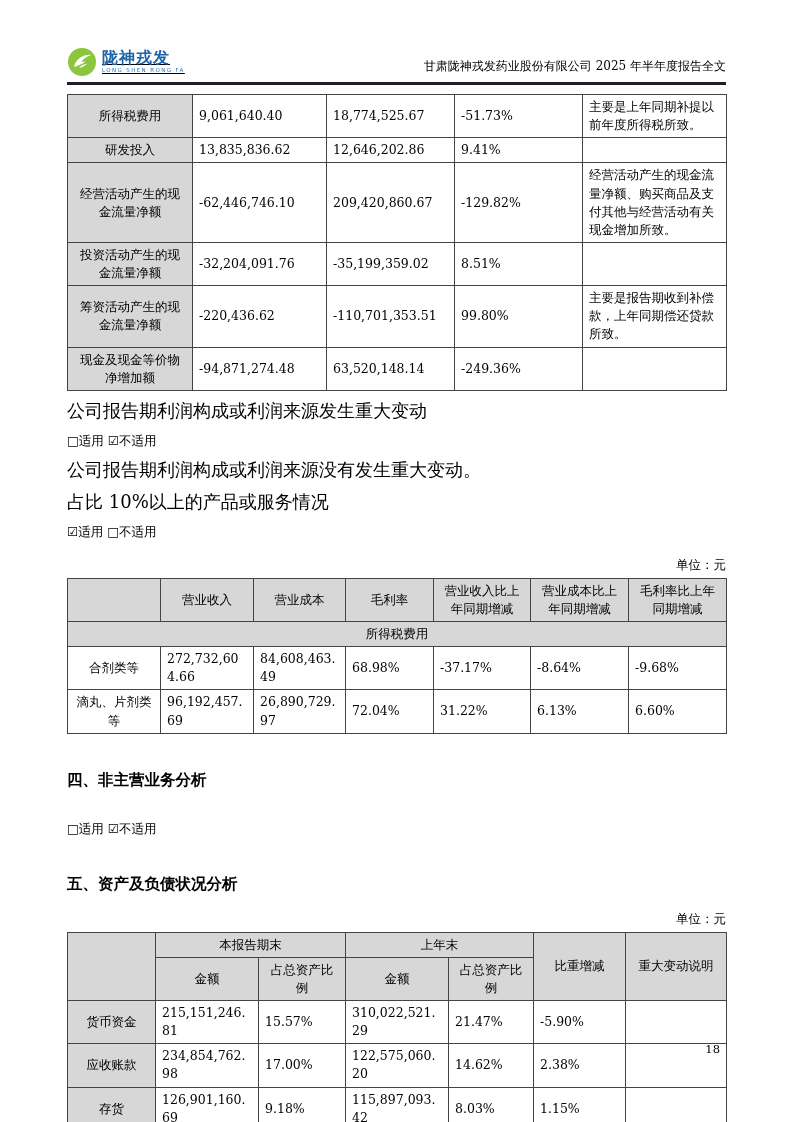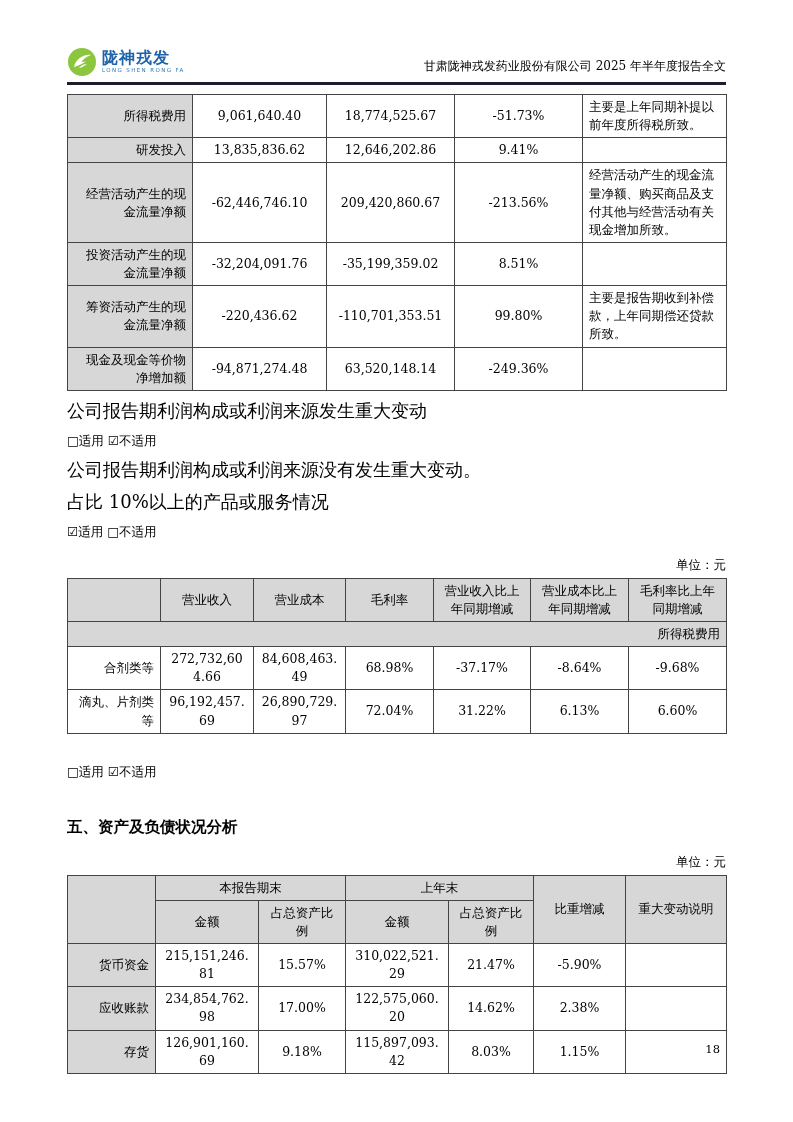--- a/index.html
+++ b/index.html
@@ -17,43 +17,43 @@
 
   
   .header {
     display:flex; justify-content:space-between; align-items:flex-end;
     padding-top:47px;
     border-bottom:3px solid #1d1d2b;
     padding-bottom:5px;
   }
   .logo { display:flex; align-items:center; gap:5px; }
   .logo-circle { width:30px; height:30px; flex:0 0 auto; }
-  .brand-block { display:flex; flex-direction:column; line-height:1; }
+  .brand-block { display:flex; flex-direction:column; line-height:1;text-decoration:underline; }
   .brand-cn {
     font-family:"DejaVu Sans", sans-serif;
     font-weight:bold; font-size:16px; color:#1f63a8; letter-spacing:1px;
   }
   .brand-en {
     font-family:"DejaVu Sans", sans-serif;
     font-size:5.5px; color:#2a77b5; letter-spacing:1.4px; margin-top:2px;
   }
   .doc-title { font-size:12px; padding-bottom:2px; }
 
   
   table { border-collapse:collapse; width:659px; table-layout:fixed; }
   td, th {
     border:1px solid #444;
     font-size:12.5px; font-weight:normal;
     padding:3px 6px; line-height:1.45;
     vertical-align:middle;
     word-break:break-all;
   }
   .gray { background:#d7d7d7; }
-  .t-label { text-align:right; }
-  .t-num { text-align:center; }
+  .t-label { text-align:center; }
+  .t-num { text-align:left; }
   .t-note { text-align:left; }
 
   .tbl1 { margin-top:9px; }
 
   
   .para { font-size:18px; margin-top:8px; }
   .cbline { font-family:"DejaVu Sans","DejaVu Serif",sans-serif; font-size:12.5px; margin-top:10px; }
   .unit-line { text-align:right; font-size:12.5px; margin-top:16px; }
 
   .tbl2 { margin-top:4px; }
@@ -118,21 +118,21 @@
           <td class="gray t-label">研发投入</td>
           <td class="t-num">13,835,836.62</td>
           <td class="t-num">12,646,202.86</td>
           <td class="t-num">9.41%</td>
           <td class="t-note"></td>
         </tr>
         <tr>
           <td class="gray t-label">经营活动产生的现金流量净额</td>
           <td class="t-num">-62,446,746.10</td>
           <td class="t-num">209,420,860.67</td>
-          <td class="t-num">-213.56%</td>
+          <td class="t-num">-129.82%</td>
           <td class="t-note">经营活动产生的现金流量净额、购买商品及支付其他与经营活动有关现金增加所致。</td>
         </tr>
         <tr>
           <td class="gray t-label">投资活动产生的现金流量净额</td>
           <td class="t-num">-32,204,091.76</td>
           <td class="t-num">-35,199,359.02</td>
           <td class="t-num">8.51%</td>
           <td class="t-note"></td>
         </tr>
         <tr>
@@ -196,20 +196,21 @@
           <td class="t-num">96,192,457.69</td>
           <td class="t-num">26,890,729.97</td>
           <td class="t-num">72.04%</td>
           <td class="t-num">31.22%</td>
           <td class="t-num">6.13%</td>
           <td class="t-num">6.60%</td>
         </tr>
       </tbody>
     </table>
 
+    <h2 class="sec">四、非主营业务分析</h2>
     <p class="cbline sec-gap">□适用 ☑不适用</p>
     <h2 class="sec">五、资产及负债状况分析</h2>
     <p class="unit-line">单位：元</p>
 
     <table class="tbl3">
       <colgroup>
           <col style="width:88px">
           <col style="width:103px">
           <col style="width:87px">
           <col style="width:103px">

